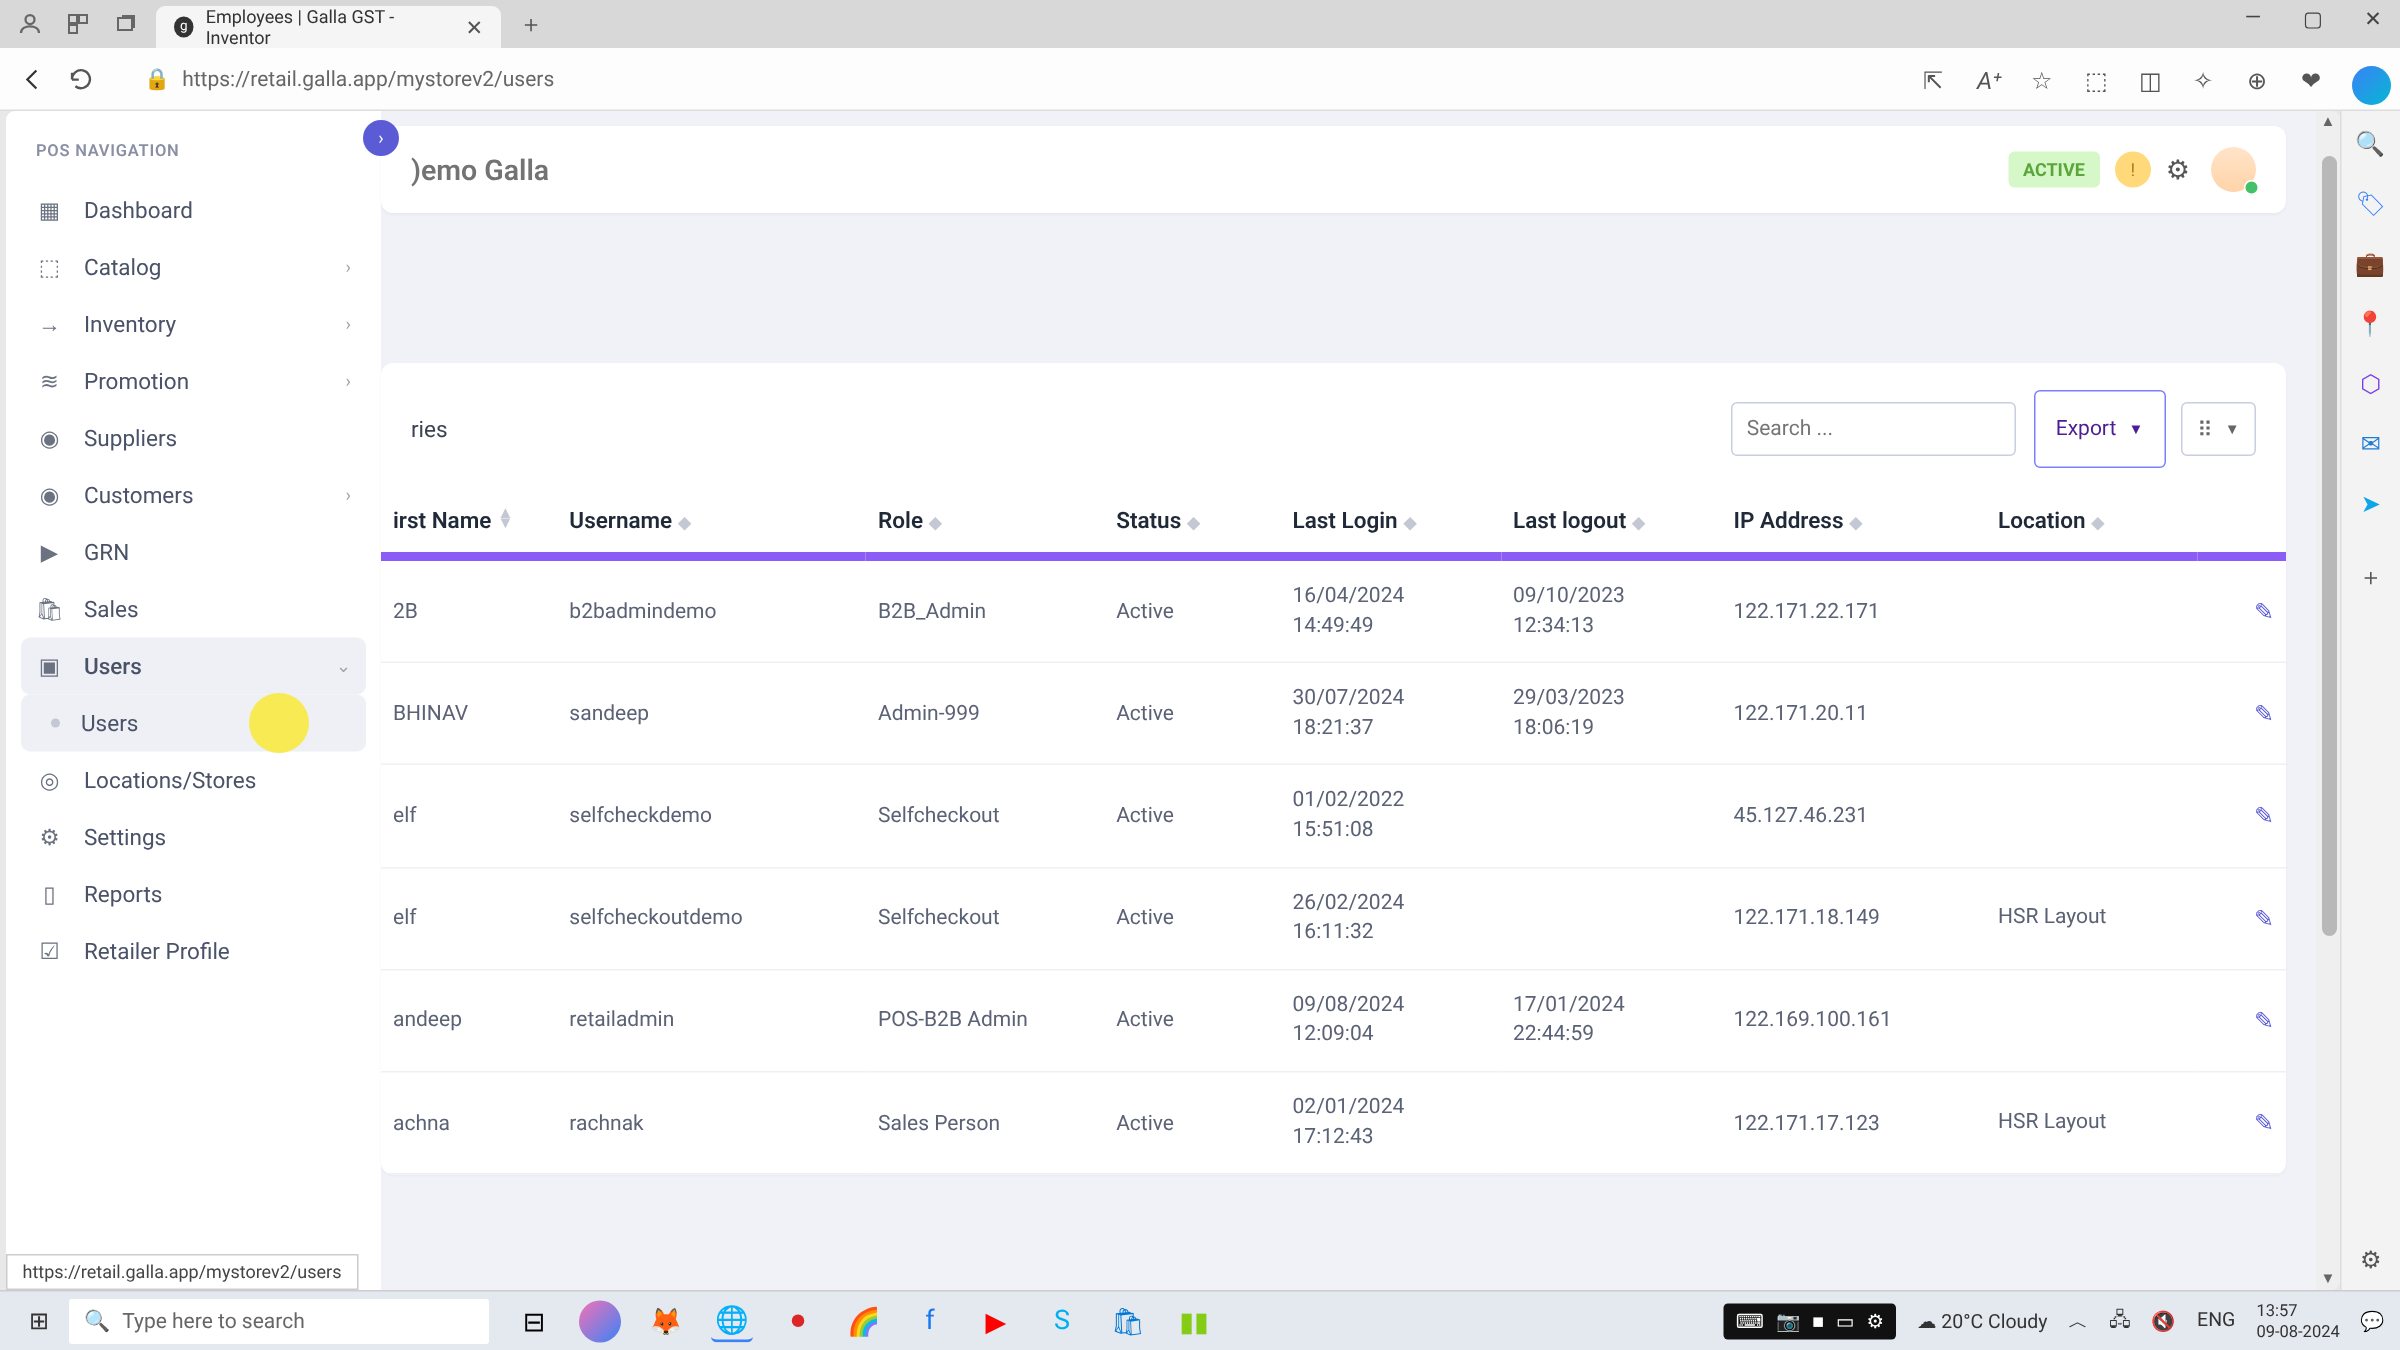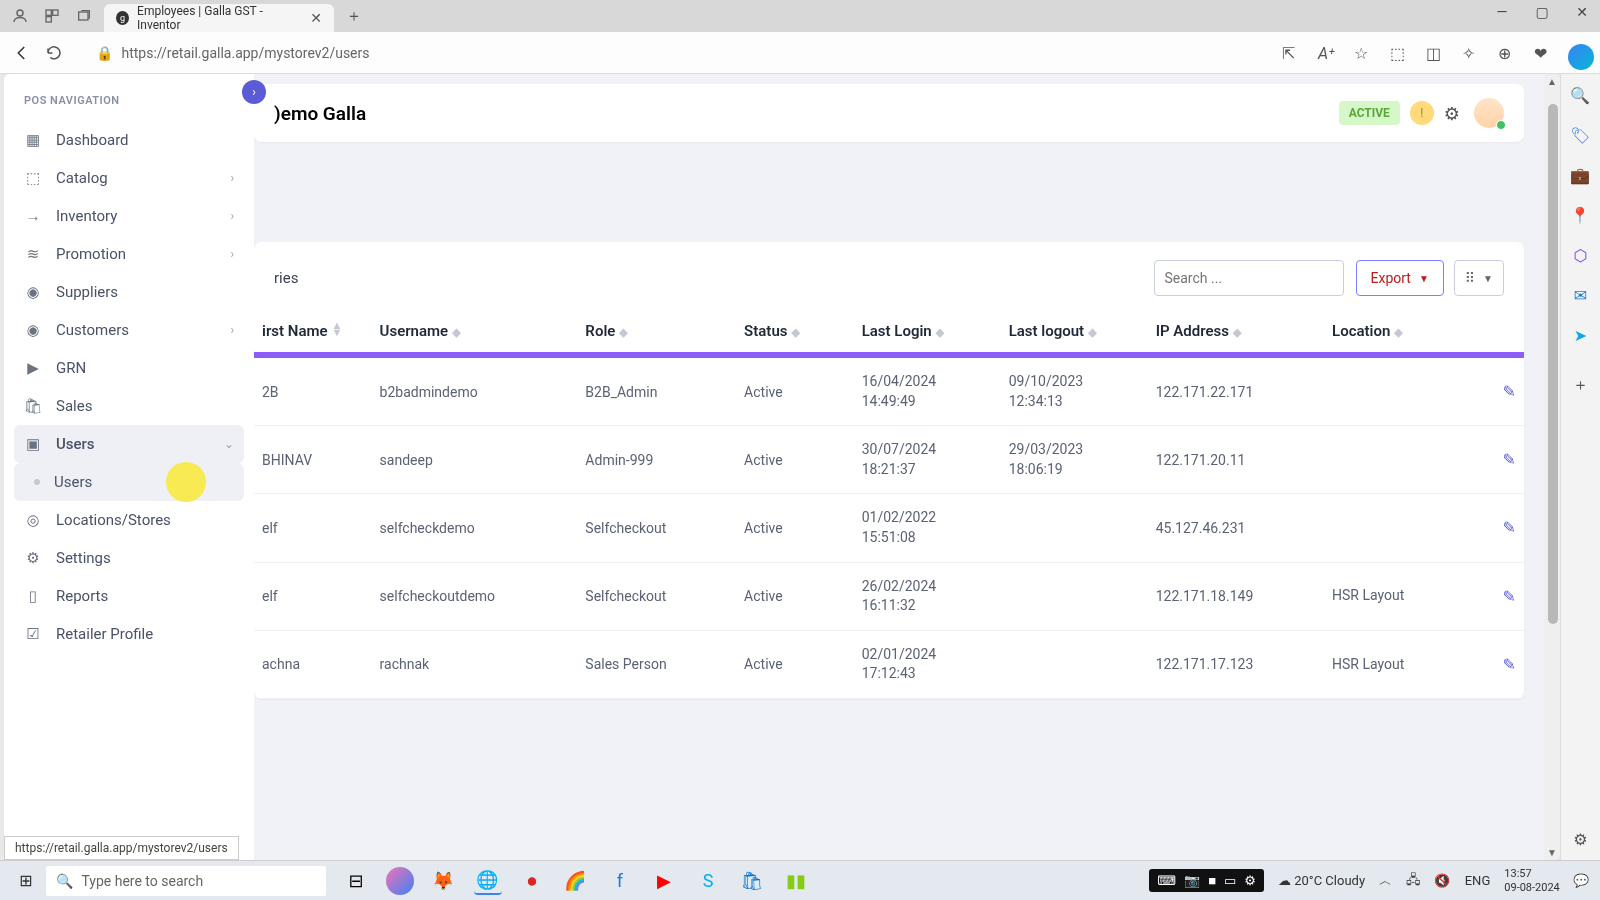--- a/index.html
+++ b/index.html
@@ -44,35 +44,35 @@
 .nav-item .chev { margin-left:auto; color:#9ca3af; font-size:12px;}
 .nav-item.active { background:#eef0f6; font-weight:500;}
 .nav-sub { display:flex; align-items:center; gap:14px; padding:10px 10px 10px 20px; color:#4a5268; font-size:15px; border-radius:6px; cursor:pointer; position:relative;}
 .nav-sub.selected { background:#eef0f6;}
 .nav-sub .dot { width:6px; height:6px; background:#c4c8d4; border-radius:50%;}
 .highlight-circle { position:absolute; left:152px; top:50%; transform:translateY(-50%); width:40px; height:40px; background:#f7e94a; border-radius:50%; opacity:0.95;}
 
 
 .content { position:absolute; left:250px; right:16px; top:0; bottom:0; padding:10px 0 0 0;}
 .header-card { background:#fff; border-radius:8px; margin:0 20px 0 0; padding:14px 20px; display:flex; align-items:center; box-shadow:0 1px 2px rgba(0,0,0,0.04);}
-.store-name { font-size:19px; font-weight:600; color:#000000;}
+.store-name { font-size:19px; font-weight:600; color:#737373;}
 .status-badge { margin-left:auto; background:#d6f7c8; color:#5aa63a; font-size:12px; font-weight:700; padding:5px 10px; border-radius:4px;}
 .coin { width:24px; height:24px; background:#ffd97a; border-radius:50%; margin-left:10px; display:flex; align-items:center; justify-content:center; color:#b07d1f; font-size:12px;}
 .gear { margin-left:10px; color:#555; font-size:18px;}
 .avatar { width:30px; height:30px; margin-left:14px; border-radius:50%; background:linear-gradient(#ffe4c9,#ffd3a8); position:relative;}
 .avatar::after { content:''; position:absolute; bottom:-2px; right:-2px; width:8px; height:8px; background:#42c168; border-radius:50%; border:1.5px solid #fff;}
 
 .spacer-card { height:90px; }
 
 
 .table-card { background:#fff; border-radius:8px; margin:10px 20px 0 0; padding:18px 0 0 0; box-shadow:0 1px 2px rgba(0,0,0,0.04);}
 .table-top { display:flex; align-items:center; padding:0 20px 14px 20px;}
 .entries-label { font-size:15px; color:#3b4252;}
 .search-input { margin-left:auto; width:190px; height:36px; border:1px solid #c9cde0; border-radius:4px; padding:0 10px; font-size:14px; color:#555;}
-.export-btn { margin-left:12px; height:36px; border:1px solid #7b7fff; border-radius:4px; padding:0 14px; background:#fff; color:#b91c1c; font-size:14px; display:flex; align-items:center; gap:8px;}
+.export-btn { margin-left:12px; height:52px; border:1px solid #7b7fff; border-radius:4px; padding:0 14px; background:#fff; color:#4c1d95; font-size:14px; display:flex; align-items:center; gap:8px;}
 .cols-btn { margin-left:10px; height:36px; border:1px solid #c9cde0; border-radius:4px; padding:0 10px; background:#fff; color:#666; display:flex; align-items:center; gap:8px; font-size:14px;}
 
 table { width:100%; border-collapse:collapse; table-layout:fixed;}
 thead th { text-align:left; font-size:15px; font-weight:600; color:#1f2937; padding:12px 8px; border-bottom:6px solid #8b5cf6; position:relative; white-space:nowrap;}
 thead th .sort { color:#c4c8d4; font-size:11px; margin-left:4px; display:inline-block; line-height:7px;}
 tbody td { font-size:14px; color:#5b6275; padding:14px 8px; border-bottom:1px solid #eef0f6; vertical-align:middle;}
 tbody td.multi { line-height:1.4;}
 .edit-ico { color:#5b5bd6; font-size:16px; text-align:right;}
 col.c-first { width:100px;}
 col.c-user { width:175px;}
@@ -335,20 +335,31 @@
               <td>selfcheckoutdemo</td>
               <td>Selfcheckout</td>
               <td>Active</td>
               <td class="multi">26/02/2024<br>16:11:32</td>
               <td class="multi"></td>
               <td>122.171.18.149</td>
               <td class="multi">HSR Layout</td>
               <td class="edit-ico">✎</td>
             </tr>
             <tr>
+              <td>andeep</td>
+              <td>retailadmin</td>
+              <td>POS-B2B Admin</td>
+              <td>Active</td>
+              <td class="multi">09/08/2024<br>12:09:04</td>
+              <td class="multi">17/01/2024<br>22:44:59</td>
+              <td>122.169.100.161</td>
+              <td class="multi"></td>
+              <td class="edit-ico">✎</td>
+            </tr>
+            <tr>
               <td>achna</td>
               <td>rachnak</td>
               <td>Sales Person</td>
               <td>Active</td>
               <td class="multi">02/01/2024<br>17:12:43</td>
               <td class="multi"></td>
               <td>122.171.17.123</td>
               <td class="multi">HSR Layout</td>
               <td class="edit-ico">✎</td>
             </tr>

